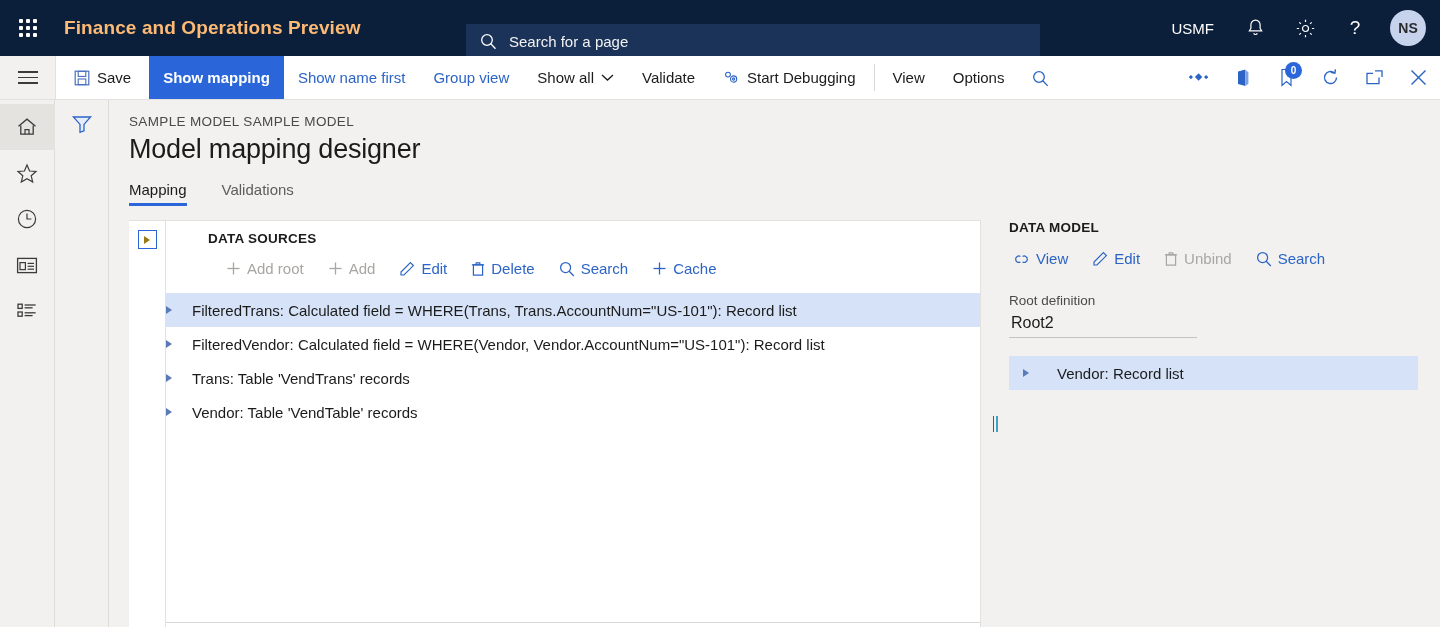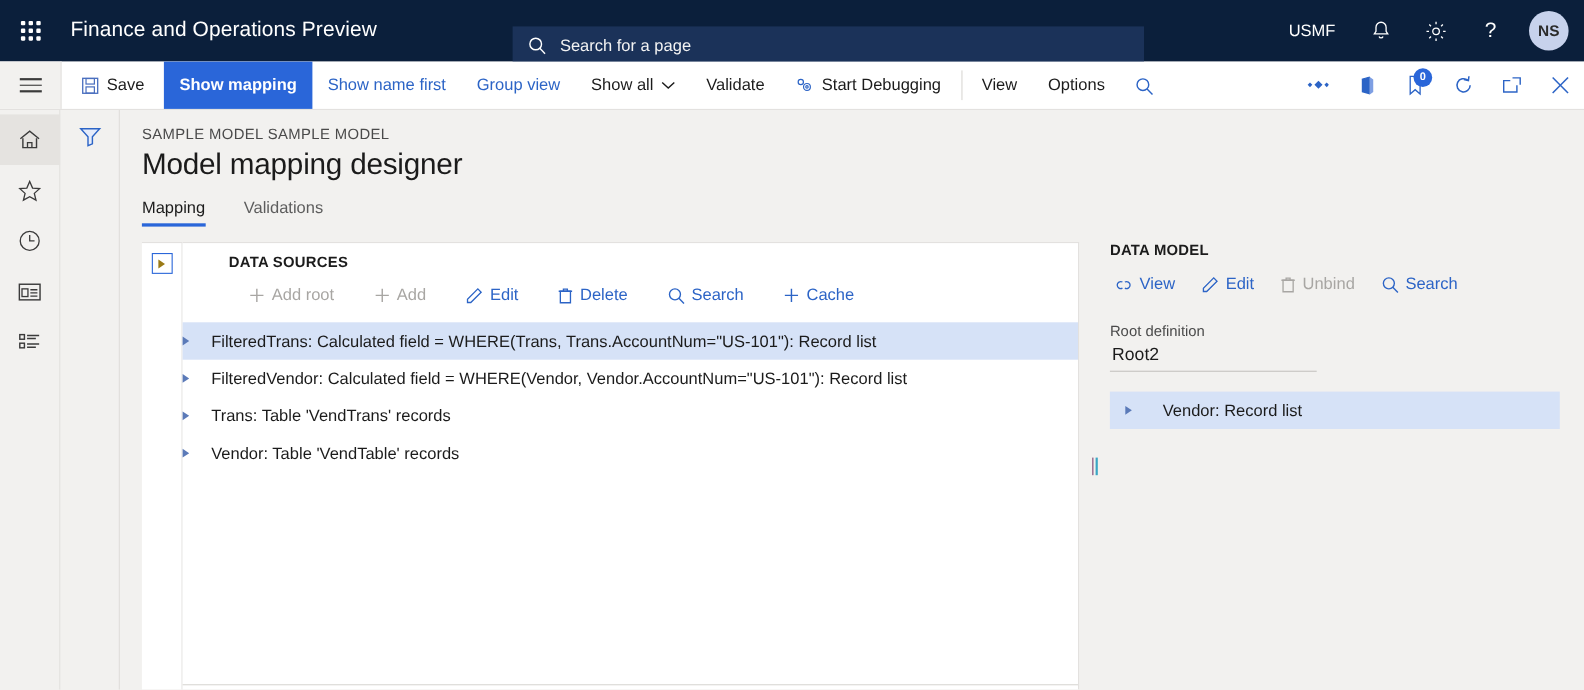--- a/index.html
+++ b/index.html
@@ -26,23 +26,23 @@
     cursor: pointer;
   }
   .waffle-grid {
     display: grid;
     grid-template-columns: repeat(3, 4px);
     grid-template-rows: repeat(3, 4px);
     gap: 3px;
   }
   .waffle-grid i { display:block; width:4px; height:4px; background:#ffffff; border-radius:1px; }
   .app-title {
-    color: #ffffff;
+    color: #fdba74;
     font-size: 19px;
-    font-weight: 400;
+    font-weight: 700;
     letter-spacing: .1px;
     margin-left: 8px;
     white-space: nowrap;
   }
   .nav-search {
     position: absolute;
     left: 466px; top: 24px;
     width: 574px; height: 35px;
     background: #1b3259;
     display: flex; align-items: center;
@@ -197,21 +197,21 @@
     width: 815px; background: #ffffff;
     border-top: 1px solid #e3e1df;
     border-right: 1px solid #e3e1df;
     position: relative;
   }
   .pane-head {
     font-size: 13.5px; font-weight: 700; color: #1b1b1b;
     letter-spacing: .25px; padding: 10px 0 0 42px;
   }
   .ds-toolbar {
-    display: flex; align-items: center; padding: 10px 0 0 48px; gap: 12px;
+    display: flex; align-items: center; padding: 10px 0 0 48px; gap: 0;
   }
   .ds-btn {
     display: flex; align-items: center; gap: 6px;
     padding: 4px 12px;
     font-size: 15px; color: #2c64c6; cursor: pointer; white-space: nowrap;
   }
   .ds-btn.disabled { color: #a8a6a3; cursor: default; }
 
   .tree { margin-top: 12px; }
   .tree-row {

